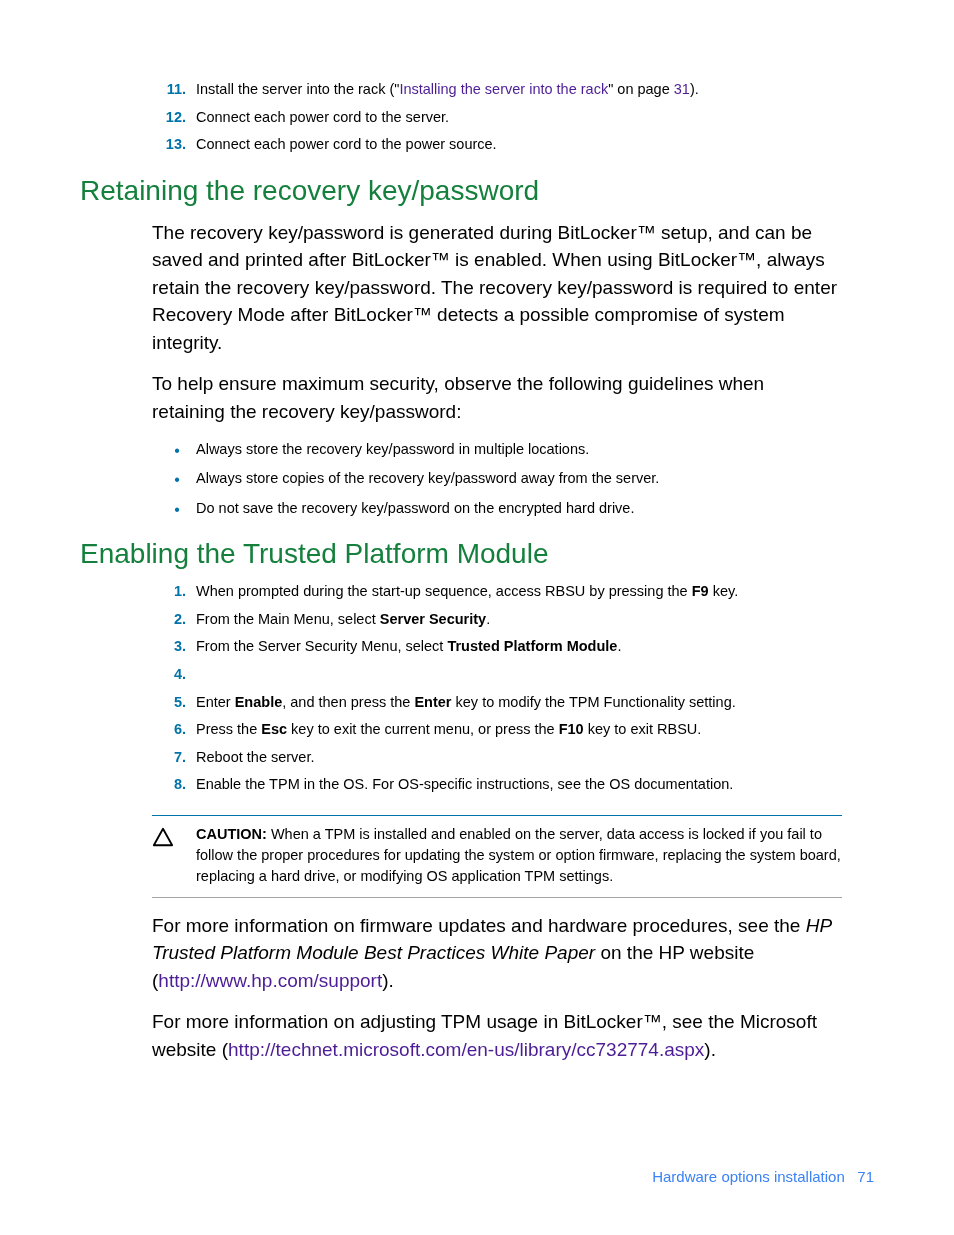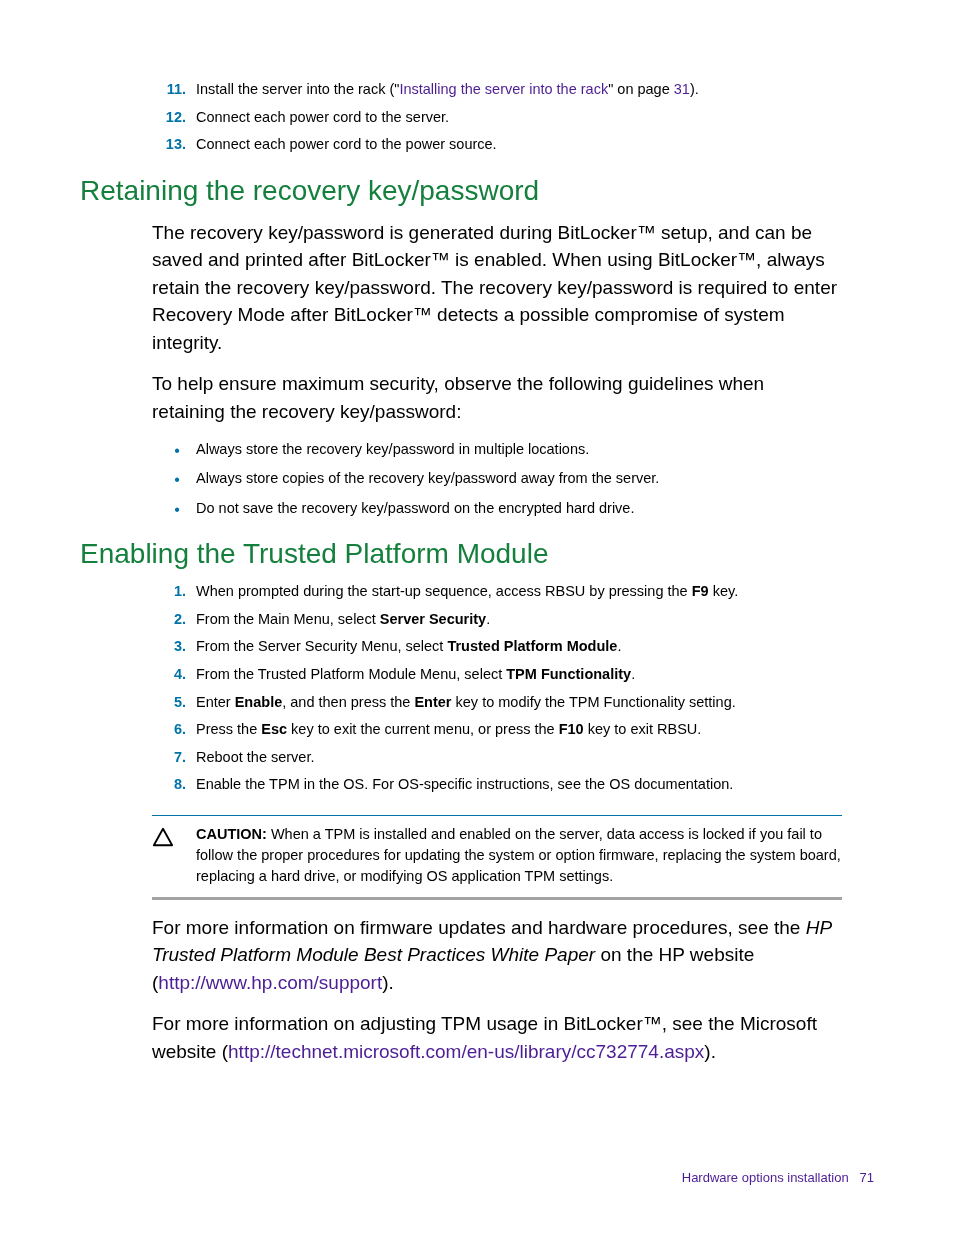--- a/index.html
+++ b/index.html
@@ -67,39 +67,39 @@
     font-size: 16px;
     width: 18px;
     flex-shrink: 0;
     margin-right: 10px;
     text-align:center;
   }
   .link { color: #4c1d95; }
   .caution-box {
     margin: 6px 0 14px 72px;
     border-top: 1px solid #0073a8;
-    border-bottom: 3px solid #a3a3a3;
+    border-bottom: 1px solid #a3a3a3;
     padding: 8px 0 10px 0;
     display: flex;
     font-size: 14.5px;
     line-height: 1.45;
   }
   .caution-icon {
     width: 44px;
     flex-shrink: 0;
     padding-top:2px;
     text-align:left;
   }
   .caution-icon svg { width: 22px; height: 22px; }
   .footer {
     position: absolute;
     bottom: 50px;
     right: 80px;
-    font-size: 13px;
-    color: #4c1d95;
+    font-size: 15px;
+    color: #3b82f6;
   }
   b { font-weight: bold; }
   i { font-style: italic; }
 </style>
 </head>
 <body>
 
 <div class="page">
 
   <ol class="ol1">
@@ -149,21 +149,20 @@
     <li>
       <span class="num">2.</span>
       <span class="txt"><span>From the Main Menu, select </span><b>Server Security</b><span>.</span></span>
     </li>
     <li>
       <span class="num">3.</span>
       <span class="txt"><span>From the Server Security Menu, select </span><b>Trusted Platform Module</b><span>.</span></span>
     </li>
     <li>
       <span class="num">4.</span>
-      <span class="txt"><span>From the Trusted Platform Module Menu, select </span><b>TPM Functionality</b><span>.</span></span>
     </li>
     <li>
       <span class="num">5.</span>
       <span class="txt"><span>Enter </span><b>Enable</b><span>, and then press the </span><b>Enter</b><span> key to modify the TPM Functionality setting.</span></span>
     </li>
     <li>
       <span class="num">6.</span>
       <span class="txt"><span>Press the </span><b>Esc</b><span> key to exit the current menu, or press the </span><b>F10</b><span> key to exit RBSU.</span></span>
     </li>
     <li>

